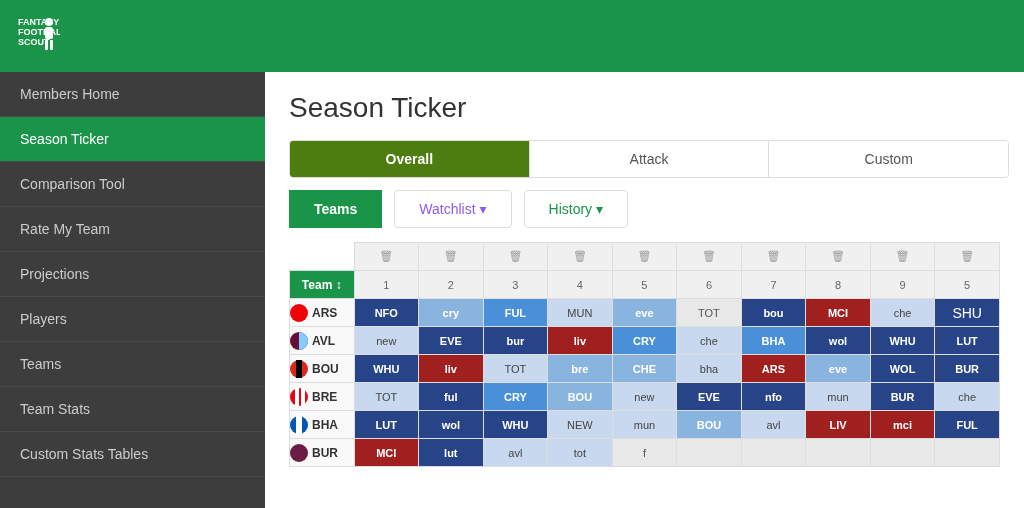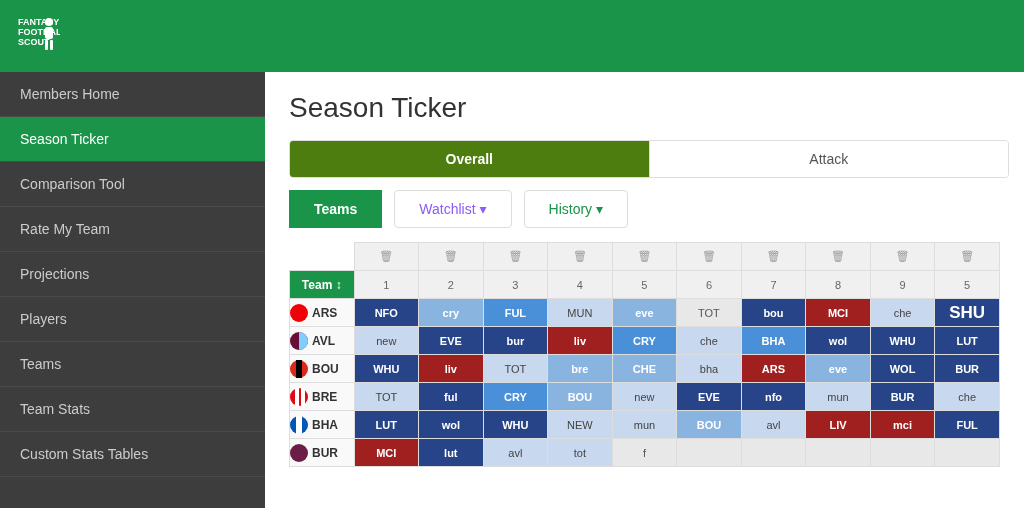--- a/index.html
+++ b/index.html
@@ -198,20 +198,21 @@
       <div class="sidebar-item">Team Stats</div>
       <div class="sidebar-item">Custom Stats Tables</div>
     </nav>
 
   <main id="content">
     <h1 id="page-title">Season Ticker</h1>
 
     <div class="tab-bar">
       <button class="tab-btn active">Overall</button>
       <button class="tab-btn">Attack</button>
+      <button class="tab-btn">Custom</button>
     </div>
 
     <div class="view-bar">
       <button class="view-btn active">Teams</button>
       <button class="view-btn link-style" style="color:#8b5cf6; margin-left:12px; border-radius:4px;">Watchlist ▾</button>
       <button class="view-btn link-style" style="color:#1a9448; margin-left:12px; border-radius:4px;">History ▾</button>
     </div>
 
     <table class="ticker-table">
       <thead id="table-header">
@@ -254,21 +255,21 @@
             </td>
             <td class="fix-dark-blue" style="font-size: 11px; font-weight: bold;">NFO</td>
             <td class="fix-light-blue" style="font-size: 11px; font-weight: bold;">cry</td>
             <td class="fix-blue" style="font-size: 11px; font-weight: bold;">FUL</td>
             <td class="fix-light" style="font-size: 11px; font-weight: normal;">MUN</td>
             <td class="fix-light-blue" style="font-size: 11px; font-weight: bold;">eve</td>
             <td class="fix-neutral" style="font-size: 11px; font-weight: normal;">TOT</td>
             <td class="fix-dark-blue" style="font-size: 11px; font-weight: bold;">bou</td>
             <td class="fix-dark-red" style="font-size: 11px; font-weight: bold;">MCI</td>
             <td class="fix-light" style="font-size: 11px; font-weight: normal;">che</td>
-            <td class="fix-dark-blue" style="font-size: 17px; font-weight: bold;">SHU</td>
+            <td class="fix-dark-blue" style="font-size: 14px; font-weight: normal;">SHU</td>
           </tr>
           <tr>
             <td class="team-cell">
               <div class="team-cell-inner">
                 <svg width="18" height="18" viewBox="0 0 18 18" style="margin-right:4px;vertical-align:middle;flex-shrink:0">
                   <circle cx="9" cy="9" r="9" fill="#670E36"></circle>
                   <path d="M9 0 A9 9 0 0 1 9 18 Z" fill="#82CDFF"></path>
                 </svg>
                 <span>AVL</span>
               </div>

